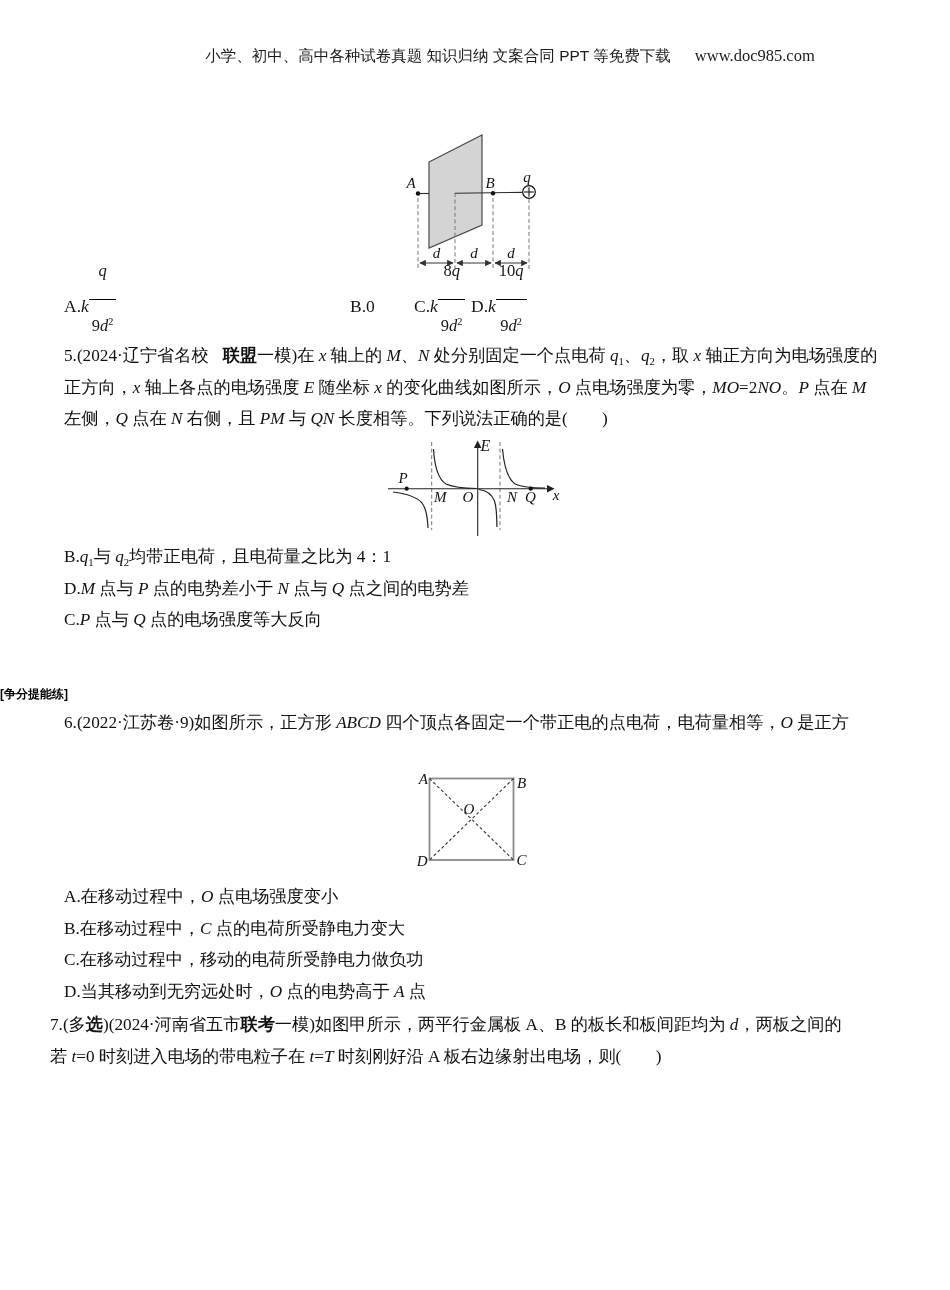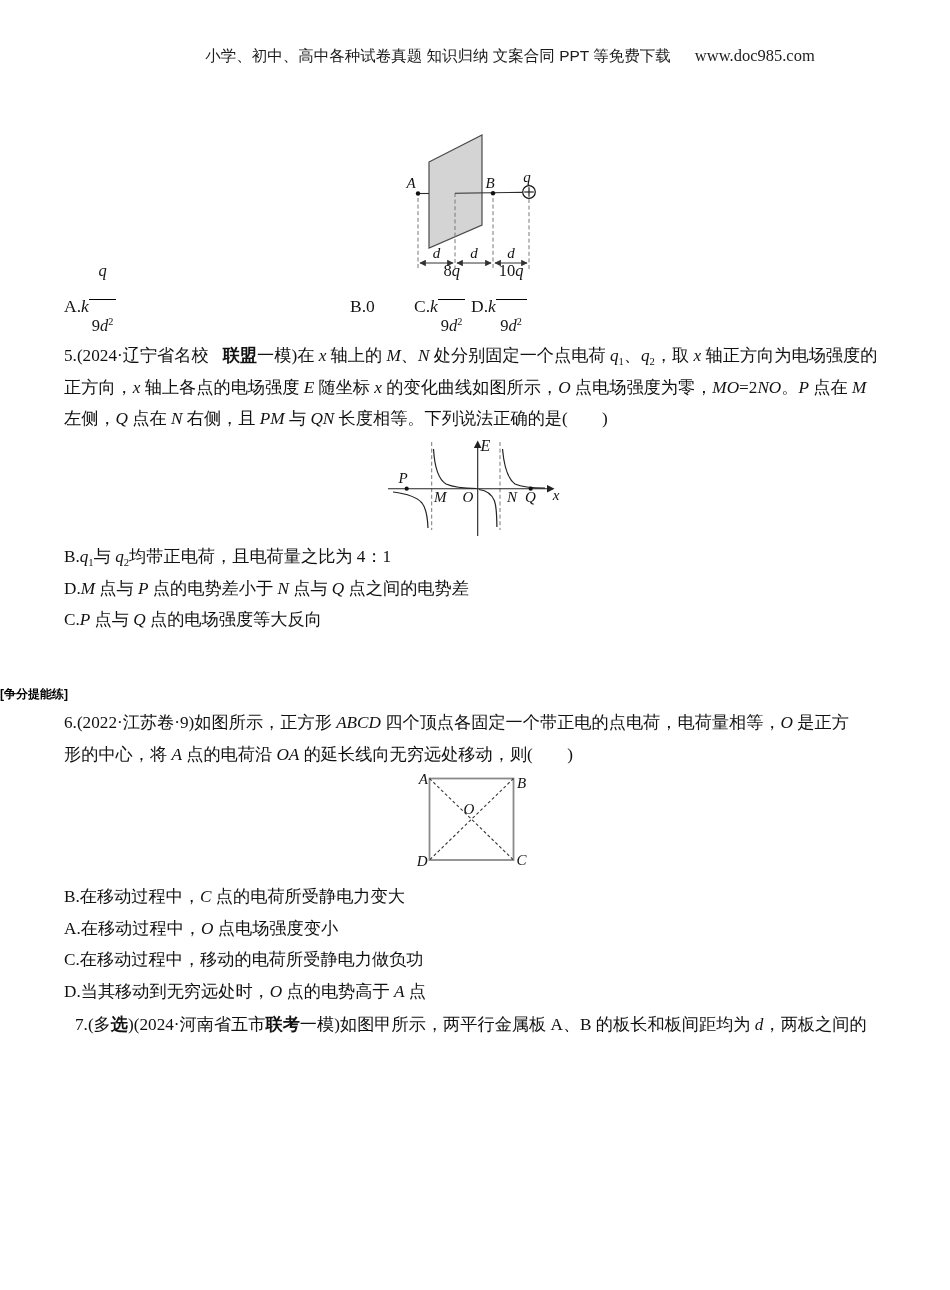--- a/index.html
+++ b/index.html
@@ -145,38 +145,38 @@
   <div class="para" style="left:64px;top:541px">
     <div>B.<i>q</i><sub>1</sub>与 <i>q</i><sub>2</sub>均带正电荷，且电荷量之比为 4：1</div>
     <div>D.<i>M</i> 点与 <i>P</i> 点的电势差小于 <i>N</i> 点与 <i>Q</i> 点之间的电势差</div>
     <div>C.<i>P</i> 点与 <i>Q</i> 点的电场强度等大反向</div>
   </div>
 
   <div class="sect">[争分提能练]</div>
 
   <div class="para" style="left:64px;top:707px">
     <div>6.(2022·<span style="font-weight: normal;">江苏</span>卷·9)如图所示，正方形 <i>ABCD</i> 四个顶点各固定一个带正电的点电荷，电荷量相等，<i>O</i> 是正方</div>
-    <div>形的中心，将 <i>A</i> 点的电荷沿 <i>OA</i> 的延长线向无穷远处移动，则(　　)</div>
   </div>
 
   <svg class="fig" style="left:417px;top:772px" width="110" height="100" viewBox="0 0 110 100">
     <rect x="12.5" y="6.5" width="84" height="81.5" fill="none" stroke="#8a8a8a" stroke-width="1.8"></rect>
     <line x1="12.5" y1="6.5" x2="96.5" y2="88" stroke="#333" stroke-width="1.1" stroke-dasharray="3 2.4"></line>
     <line x1="96.5" y1="6.5" x2="12.5" y2="88" stroke="#333" stroke-width="1.1" stroke-dasharray="3 2.4"></line>
     <text class="it" x="11" y="12" text-anchor="end">A</text>
     <text class="it" x="100" y="16">B</text>
     <text class="it" x="99.5" y="92.5">C</text>
     <text class="it" x="10.5" y="94" text-anchor="end">D</text>
     <text class="it" x="52" y="42" text-anchor="middle">O</text>
   </svg>
 
   <div class="para" style="left:64px;top:881px">
+    <div>A.在移动过程中，<i>O</i> 点电场强度变小</div>
     <div>B.在移动过程中，<i>C</i> 点的电荷所受静电力变大</div>
-    <div>A.在移动过程中，<i>O</i> 点电场强度变小</div>
     <div>C.在移动过程中，移动的电荷所受静电力做负功</div>
     <div>D.当其移动到无穷远处时，<i>O</i> 点的电势高于 <i>A</i> 点</div>
   </div>
 
-  <div class="para" style="left:75px;top:1009px">
+  <div class="para" style="left:50px;top:1009px">
     <div>7.(多<span style="font-weight: bold;">选</span>)(2024·河南省五市<span style="font-weight: bold;">联考</span>一模)如图甲所示，两平行金属板 A、B 的板长和板间距均为 <i>d</i>，两板之间的</div>
+    <div>若 <i>t</i>=0 时刻进入电场的带电粒子在 <i>t</i>=<i>T</i> 时刻刚好沿 A 板右边缘射出电场，则(　　)</div>
   </div>
 
 </div>
 
 </body></html>

